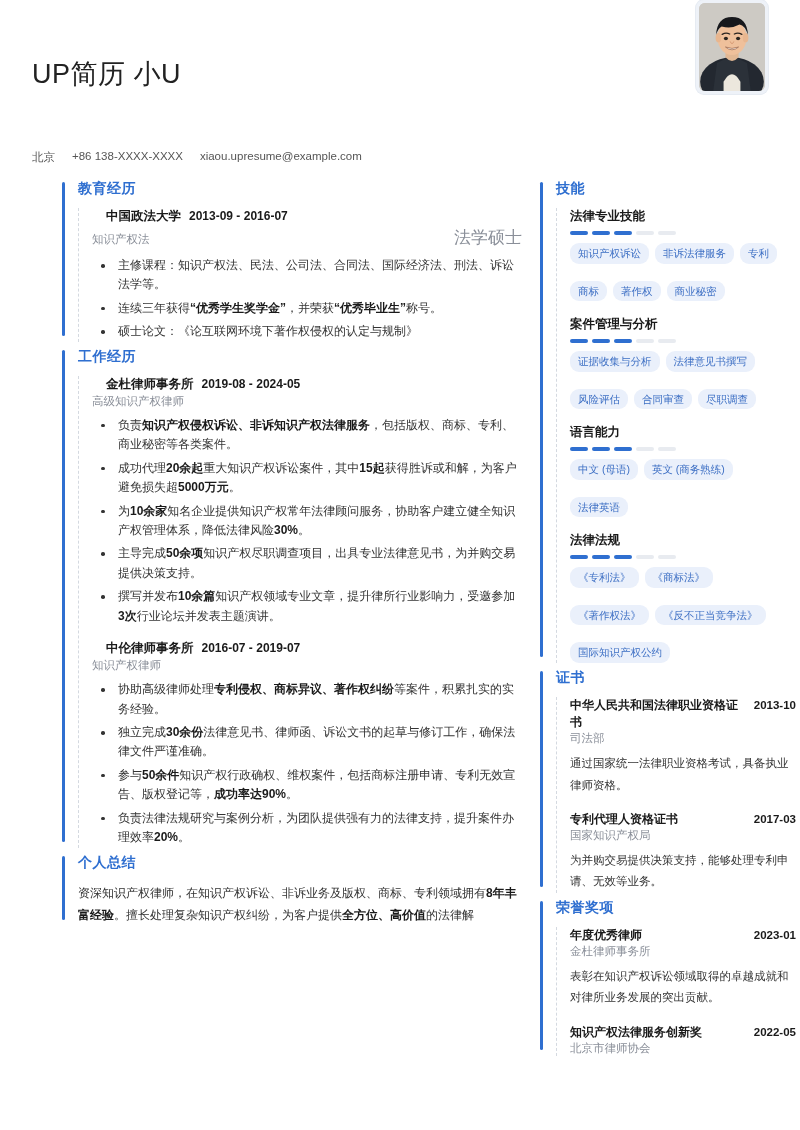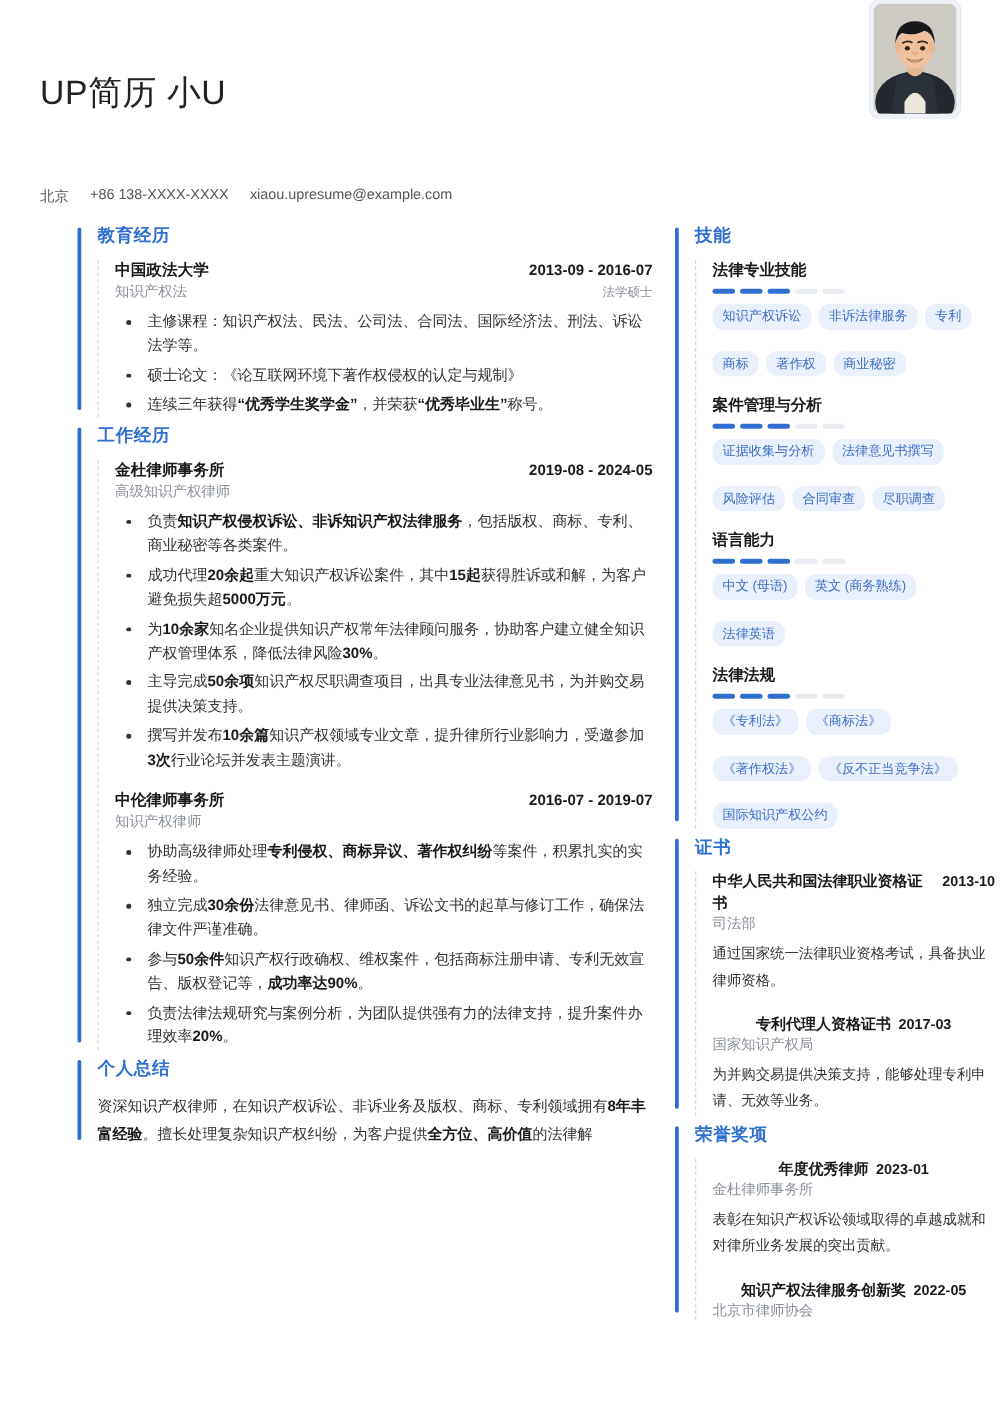--- a/index.html
+++ b/index.html
@@ -105,23 +105,24 @@
     left: 0; top: 0; bottom: 0;
     width: 1px;
     border-left: 1px dashed #d4d9e0;
   }
 
   
   .entry { margin-bottom: 14px; }
   .entry:last-child { margin-bottom: 4px; }
   .entry-row {
     display: flex;
-    justify-content: space-between;
+    justify-content: flex-start;
     align-items: baseline;
     gap: 8px;
+    margin-left: 14px;
   }
   .entry-org {
     font-size: 12.5px;
     font-weight: bold;
     color: #1a1a1a;
   }
   .entry-date {
     font-size: 12px;
     font-weight: bold;
     color: #1a1a1a;
@@ -132,21 +133,21 @@
     justify-content: space-between;
     align-items: baseline;
     gap: 8px;
     margin-top: 1px;
   }
   .entry-role {
     font-size: 11.5px;
     color: #8a8f99;
   }
   .entry-degree {
-    font-size: 10px;
+    font-size: 17px;
     color: #8a8f99;
     white-space: nowrap;
   }
 
   ul.bullets {
     list-style: none;
     margin-top: 7px;
   }
   ul.bullets li {
     position: relative;
@@ -209,21 +210,21 @@
     line-height: 1;
     padding: 5px 8px;
     border-radius: 9px;
     white-space: nowrap;
   }
 
   .cert-entry { margin-bottom: 15px; }
   .cert-entry:last-child { margin-bottom: 2px; }
   .cert-head {
     display: flex;
-    justify-content: center;
+    justify-content: space-between;
     align-items: baseline;
     gap: 6px;
   }
   .cert-title {
     font-size: 12px;
     font-weight: bold;
     color: #1a1a1a;
     line-height: 1.45;
   }
   .cert-date {
@@ -293,22 +294,22 @@
             <div class="entry-row">
               <div class="entry-org">中国政法大学</div>
               <div class="entry-date">2013-09 - 2016-07</div>
             </div>
             <div class="entry-sub-row">
               <div class="entry-role">知识产权法</div>
               <div class="entry-degree">法学硕士</div>
             </div>
             <ul class="bullets">
                 <li>主修课程：知识产权法、民法、公司法、合同法、国际经济法、刑法、诉讼法学等。</li>
+                <li>连续三年获得<b>“优秀学生奖学金”</b>，并荣获<b>“优秀毕业生”</b>称号。</li>
                 <li>硕士论文：《论互联网环境下著作权侵权的认定与规制》</li>
-                <li>连续三年获得<b>“优秀学生奖学金”</b>，并荣获<b>“优秀毕业生”</b>称号。</li>
               </ul>
           </div>
 
 
         </div>
       </div>
 
       <div class="section">
         <div class="sec-title">工作经历</div>
         <div class="sec-body">

